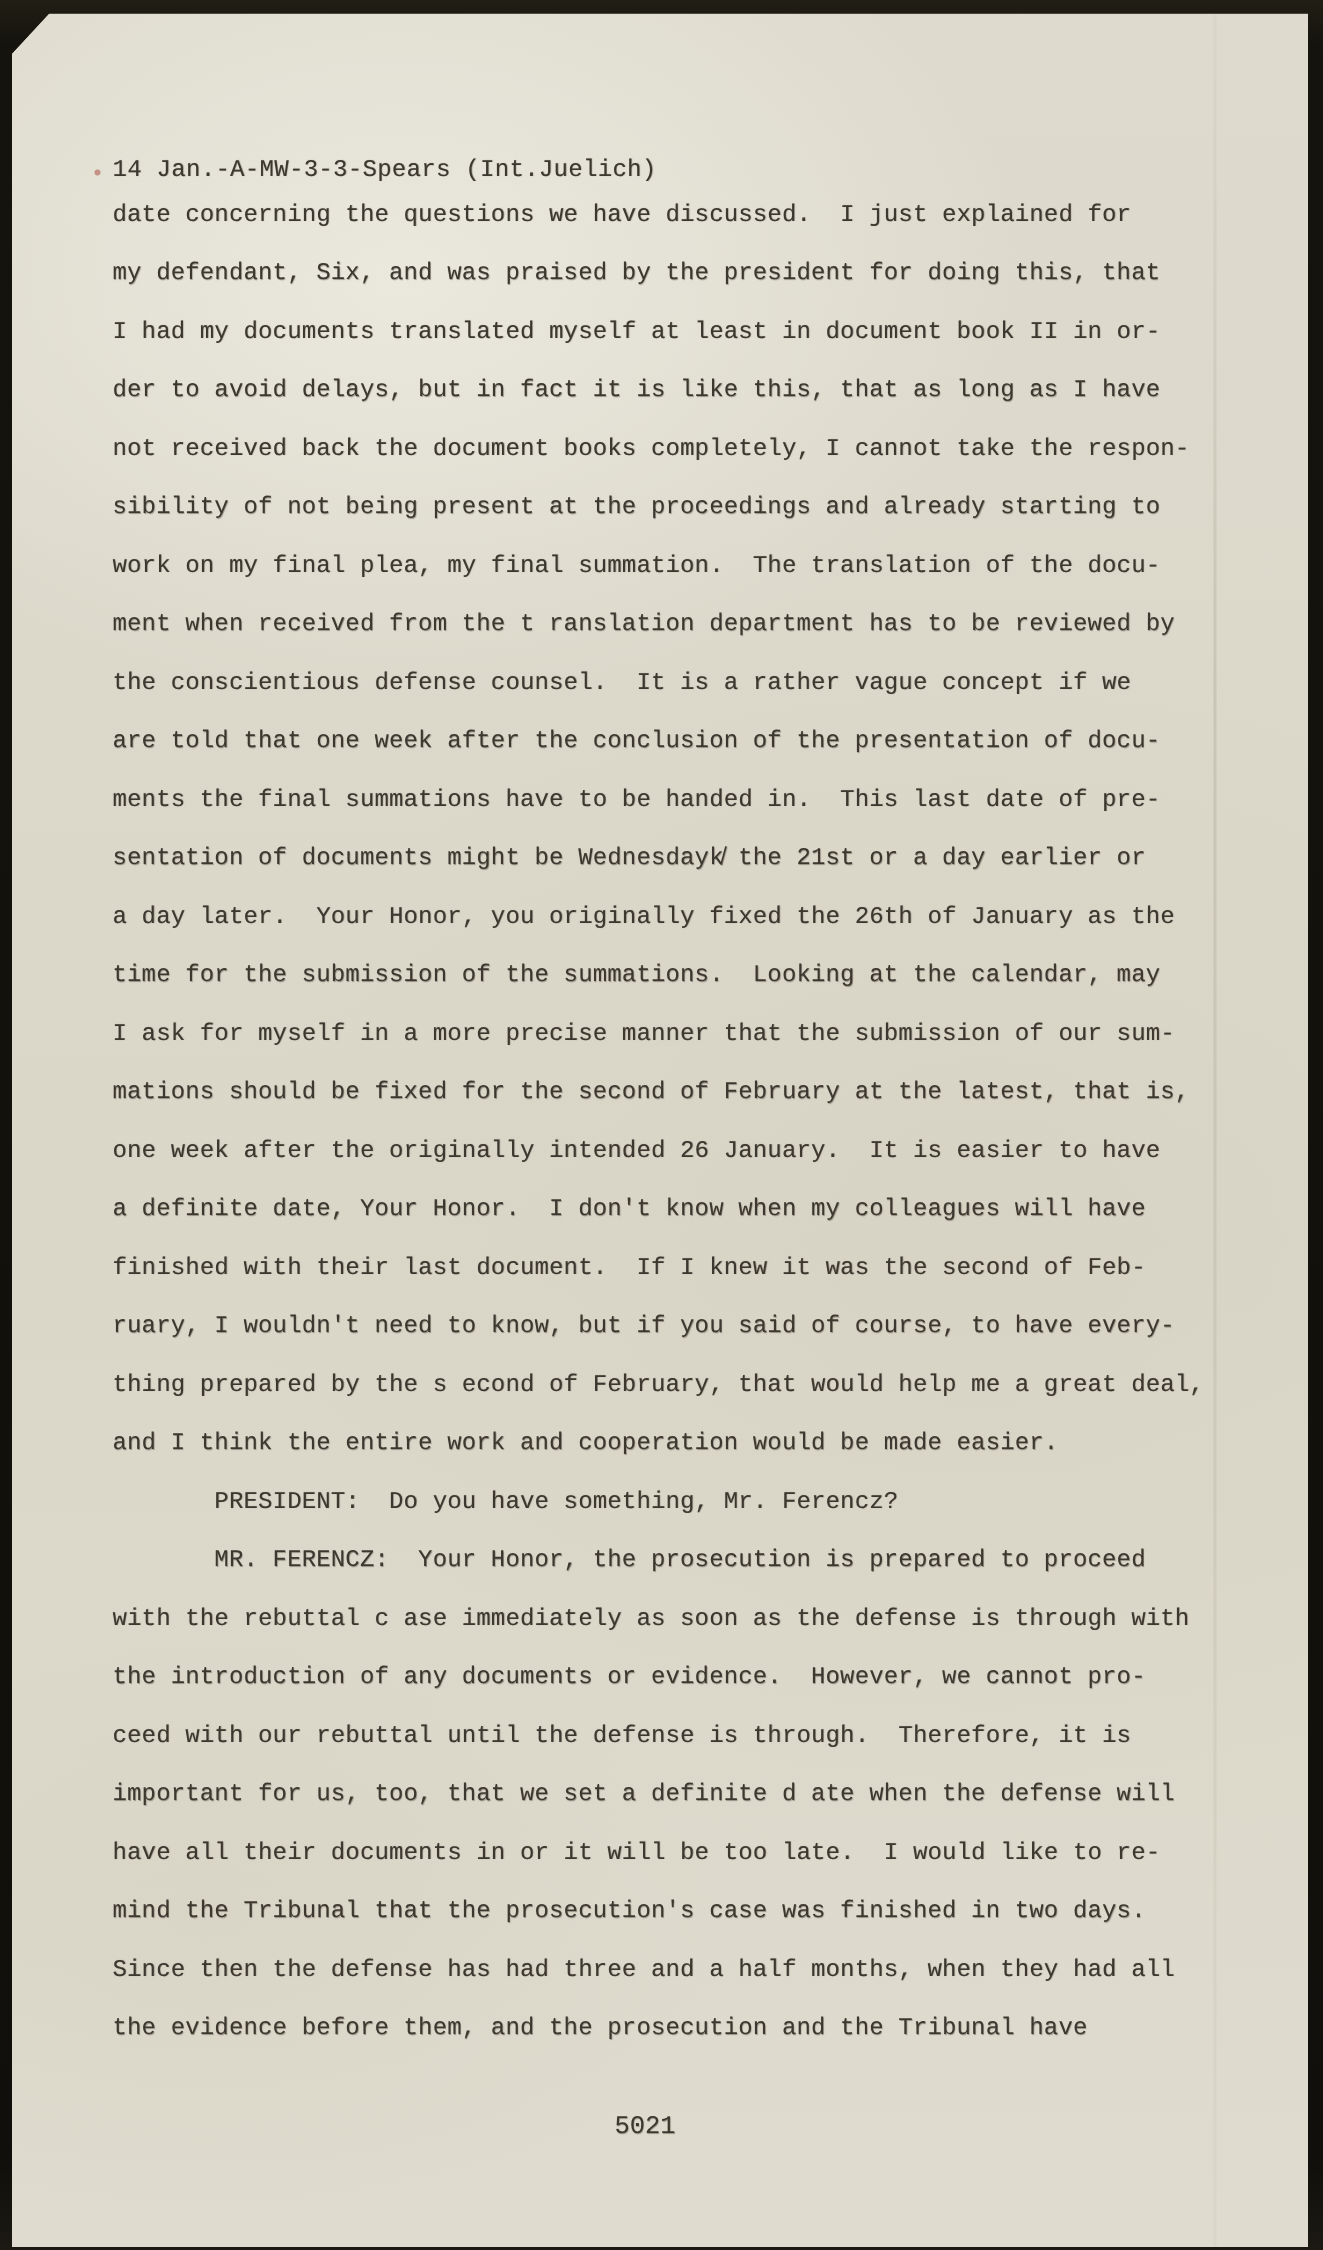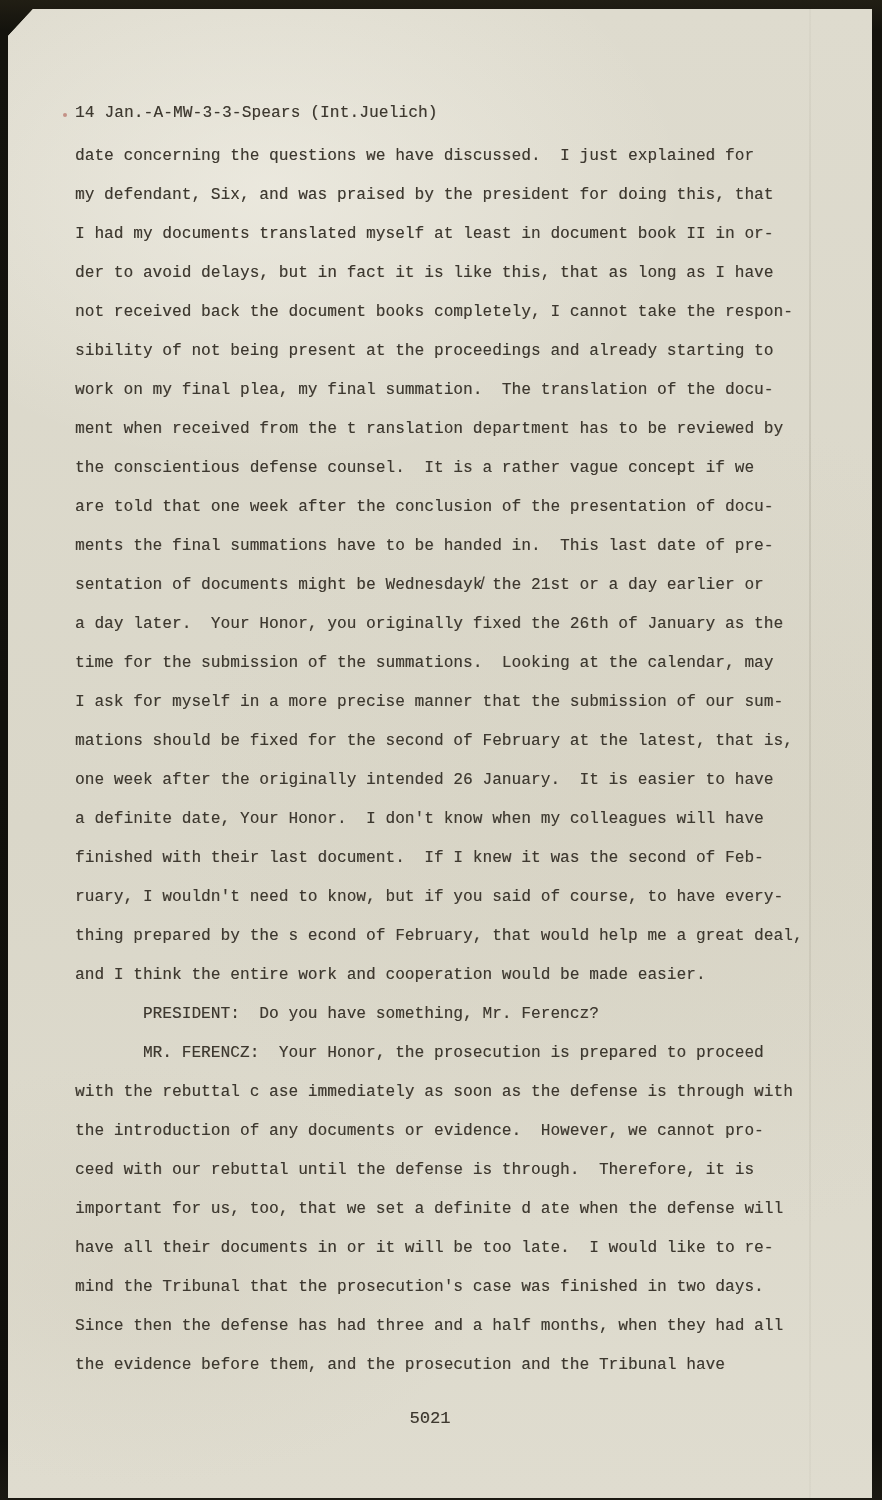--- a/index.html
+++ b/index.html
@@ -56,21 +56,21 @@
     left: 67px;
     top: 49px;
     font-size: 16px;
     line-height: 22px;
     white-space: pre;
     letter-spacing: 0.2px;
   }
   .doc-body {
     position: absolute;
     left: 67px;
-    top: 128px;
+    top: 115px;
     font-size: 16px;
     line-height: 39px;
     white-space: pre;
     letter-spacing: 0.1px;
   }
   .doc-body .line {
     height: 39px;
     white-space: pre;
   }
   .page-number {

